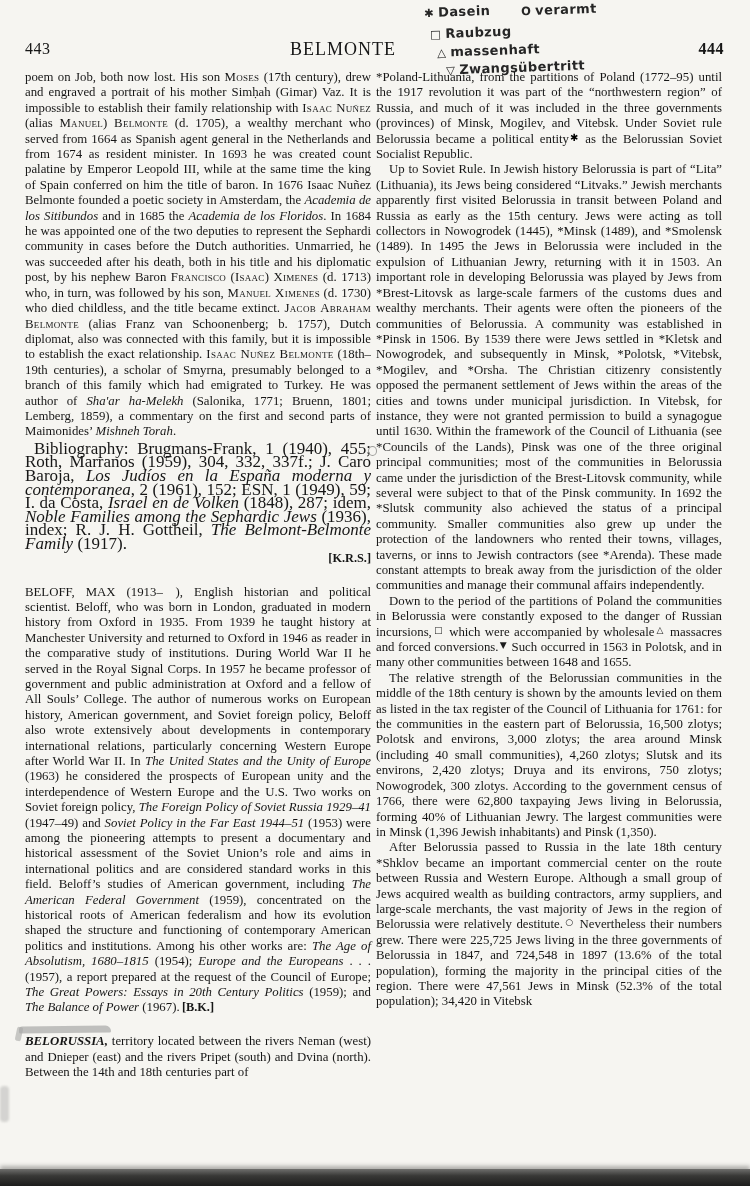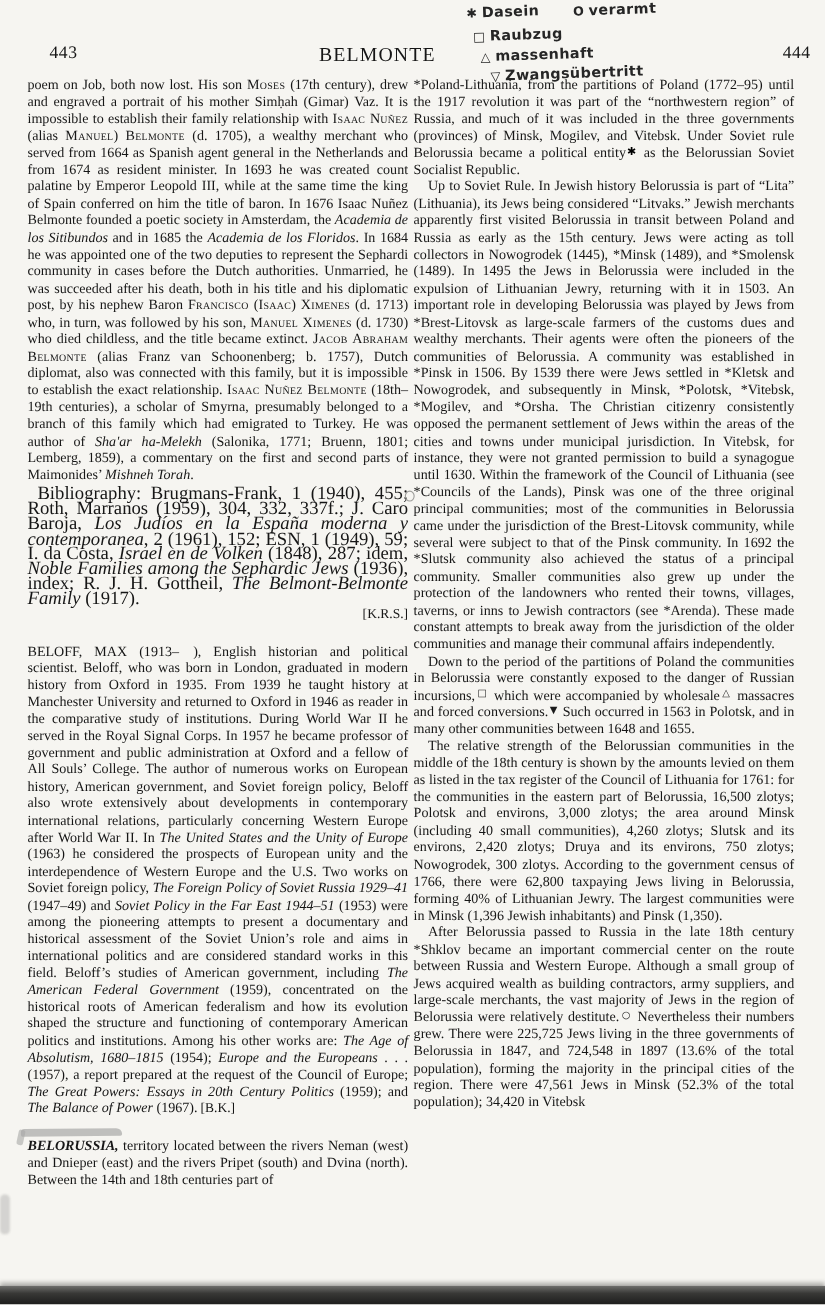--- a/index.html
+++ b/index.html
@@ -2,23 +2,23 @@
 <html><head>
 <meta charset="utf-8">
 <style>
   html,body { margin:0; padding:0; background:#d8d8d4; }
   .page {
     position:relative; width:750px; height:1186px; margin:0 auto;
     background:#f6f5f1; color:#161616; overflow:hidden;
     font-family:"Liberation Serif", serif;
   }
   
-  .pagenum { position:absolute; top:40px; font-size:16px; letter-spacing:0.5px;margin-left:20px; }
+  .pagenum { position:absolute; top:40px; font-size:16px; letter-spacing:0.5px; }
   .pagenum.left { left:25px; }
-  .pagenum.right { right:13px; }
+  .pagenum.right { right:26px;font-weight:bold; }
   .running-head {
     position:absolute; top:39px; left:0; width:750px; text-align:center;
     font-size:18px; letter-spacing:1px;
   }
   .running-head span { position:relative; left:-32px; }
   
   .anno {
     position:absolute; font-family:"DejaVu Sans", sans-serif;
     font-size:13px; font-weight:600; color:#262626;
     transform:rotate(-2deg); letter-spacing:0.4px; white-space:nowrap;
@@ -27,21 +27,21 @@
   
   .columns {
     position:absolute; top:70px; left:25px; width:703px;
     display:flex; gap:5px;
   }
   .col { width:346px; text-align:justify; font-size:12.8px; line-height:15.4px; }
   .col p { margin:0; }
   p.ind { text-indent:13px; }
   p.article-start { margin-top:19px; }
   .biblio { font-size:17px; line-height:13.6px; text-indent:9px; margin-top:2px !important; }
-  .sig { text-align:right; font-size:12.3px; line-height:15px; }
+  .sig { text-align:right; font-size:12.3px; line-height:15px;font-weight:bold; }
   .sig.inline { margin-top:-15.4px;text-align:center; }
   
   .run-n {}
   .run-i { font-style:italic; }
   .run-b { font-weight:400; }
   .run-sc { font-variant:small-caps; letter-spacing:0.3px; }
   .run-hw {
     font-family:"DejaVu Sans", sans-serif; font-size:9px; color:#1b1b1b;
     vertical-align:3px; line-height:0; margin:0 1px;
   }

